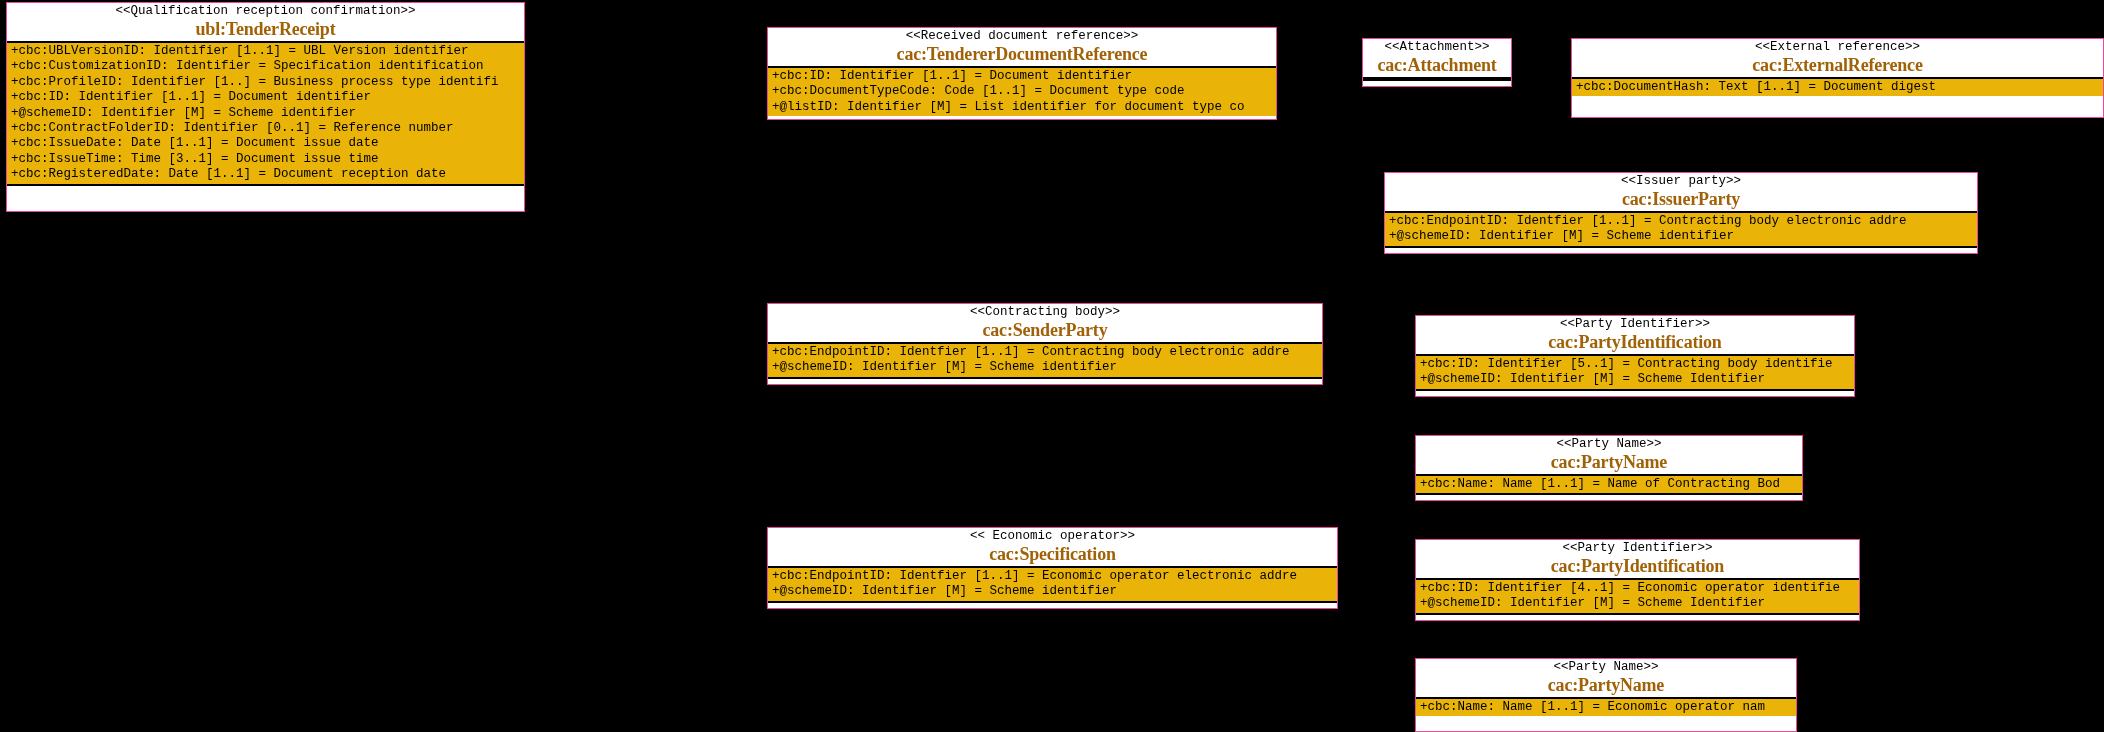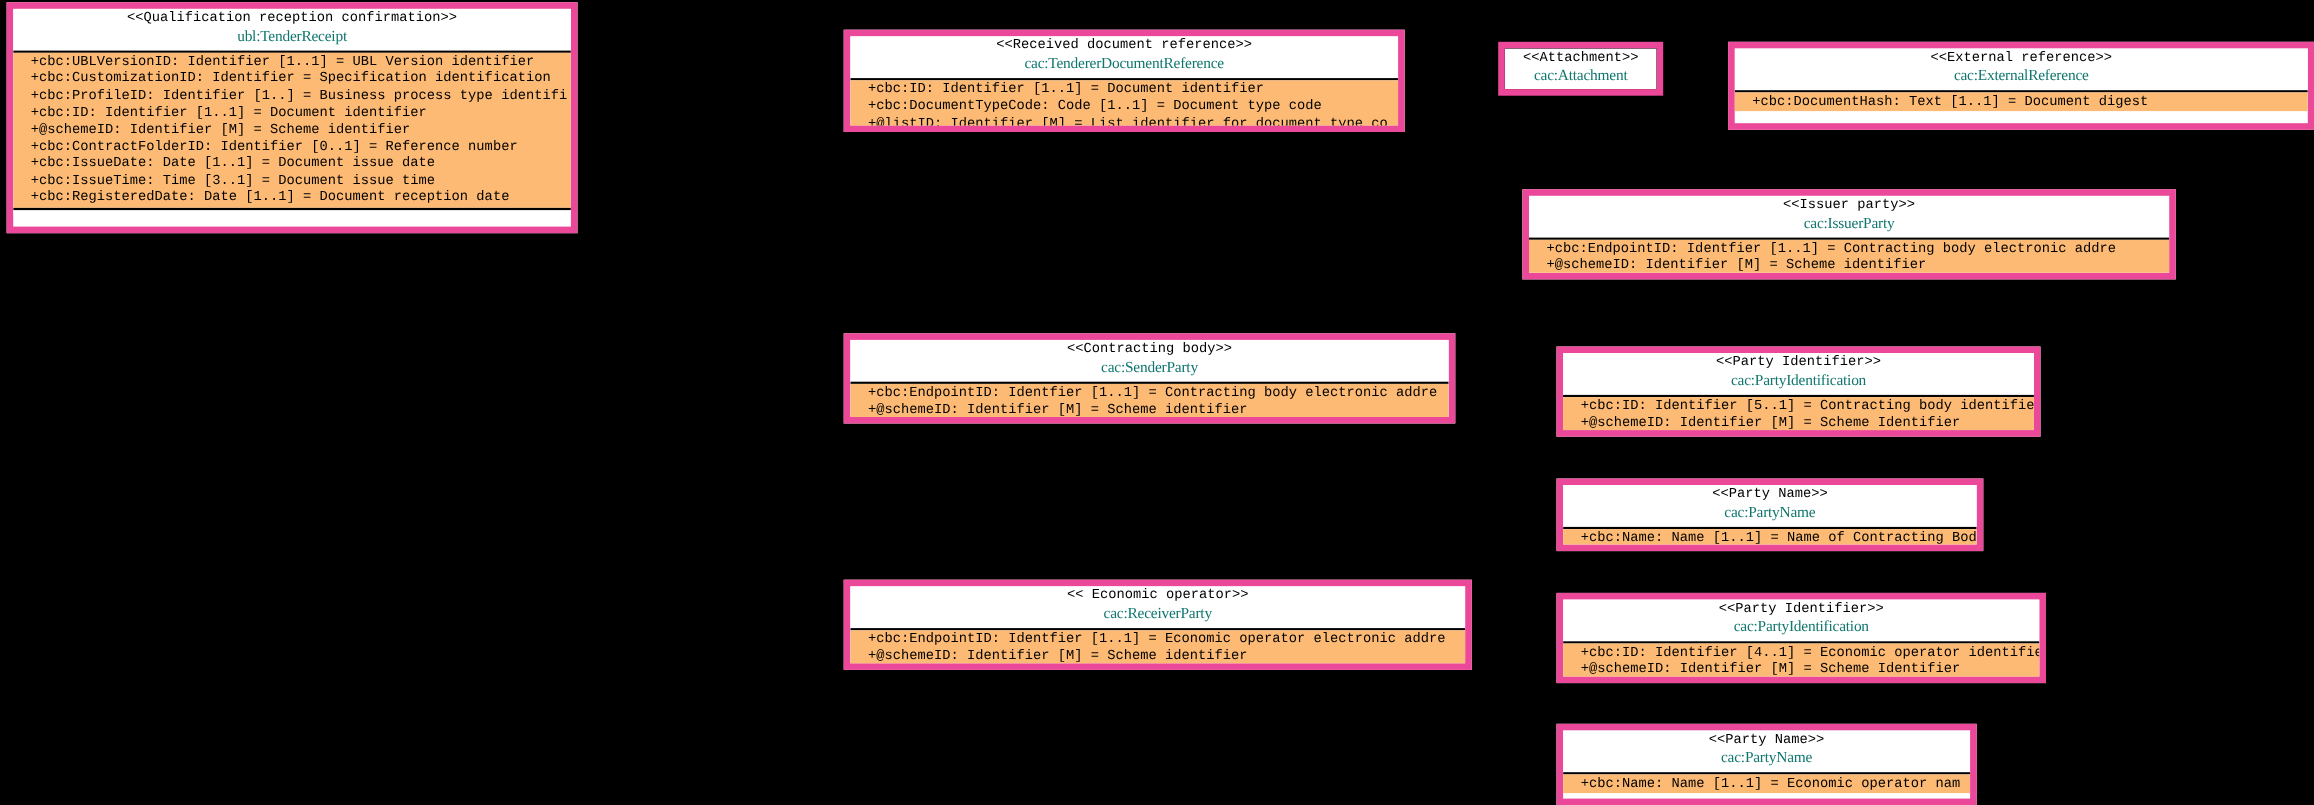--- a/index.html
+++ b/index.html
@@ -19,21 +19,21 @@
     position: relative;
     width: 2104px;
     height: 732px;
     background: #000000;
   }
 
   
   .uml-class {
     position: absolute;
     background: #ffffff;
-    border: 6px solid #ec4899;
+    border: 1px solid #ec4899;
     box-sizing: border-box;
     overflow: hidden;
   }
 
   .uml-header {
     background: #ffffff;
     padding: 1px 6px 2px 6px;
     text-align: center;
     border-bottom: 2px solid #000000;
     box-sizing: border-box;
@@ -43,32 +43,32 @@
     font-family: "Liberation Mono", "DejaVu Sans Mono", monospace;
     font-size: 12.5px;
     line-height: 15px;
     color: #000000;
     white-space: nowrap;
     display: block;
   }
 
   .uml-name {
     font-family: "Liberation Serif", "DejaVu Serif", serif;
-    font-weight: normal;
-    font-size: 14px;
+    font-weight: bold;
+    font-size: 18px;
     line-height: 20px;
-    color: #0f766e;
+    color: #a16207;
     white-space: nowrap;
     display: block;
     letter-spacing: -0.2px;
   }
 
   .uml-attrs {
-    background: #fdba74;
-    padding: 1px 0 1px 16px;
+    background: #eab308;
+    padding: 1px 0 1px 4px;
     box-sizing: border-box;
   }
 
   .uml-attr {
     font-family: "Liberation Mono", "DejaVu Sans Mono", monospace;
     font-size: 12.5px;
     line-height: 15.4px;
     color: #000000;
     white-space: nowrap;
     display: block;
@@ -188,21 +188,21 @@
     </div>
     <div class="uml-attrs">
       <span class="uml-attr">+cbc:Name: Name [1..1] = Name of Contracting Bod</span>
     </div>
     <div class="uml-foot"></div>
   </div>
 
   <div class="uml-class" style="left:767px; top:527px; width:571px; height:82px;">
     <div class="uml-header">
       <span class="uml-stereotype">&lt;&lt; Economic operator&gt;&gt;</span>
-      <span class="uml-name">cac:ReceiverParty</span>
+      <span class="uml-name">cac:Specification</span>
     </div>
     <div class="uml-attrs">
       <span class="uml-attr">+cbc:EndpointID: Identfier [1..1] =  Economic operator electronic addre</span>
       <span class="uml-attr">+@schemeID: Identifier [M] = Scheme identifier</span>
     </div>
     <div class="uml-foot"></div>
   </div>
 
   <div class="uml-class" style="left:1415px; top:539px; width:445px; height:82px;">
     <div class="uml-header">

